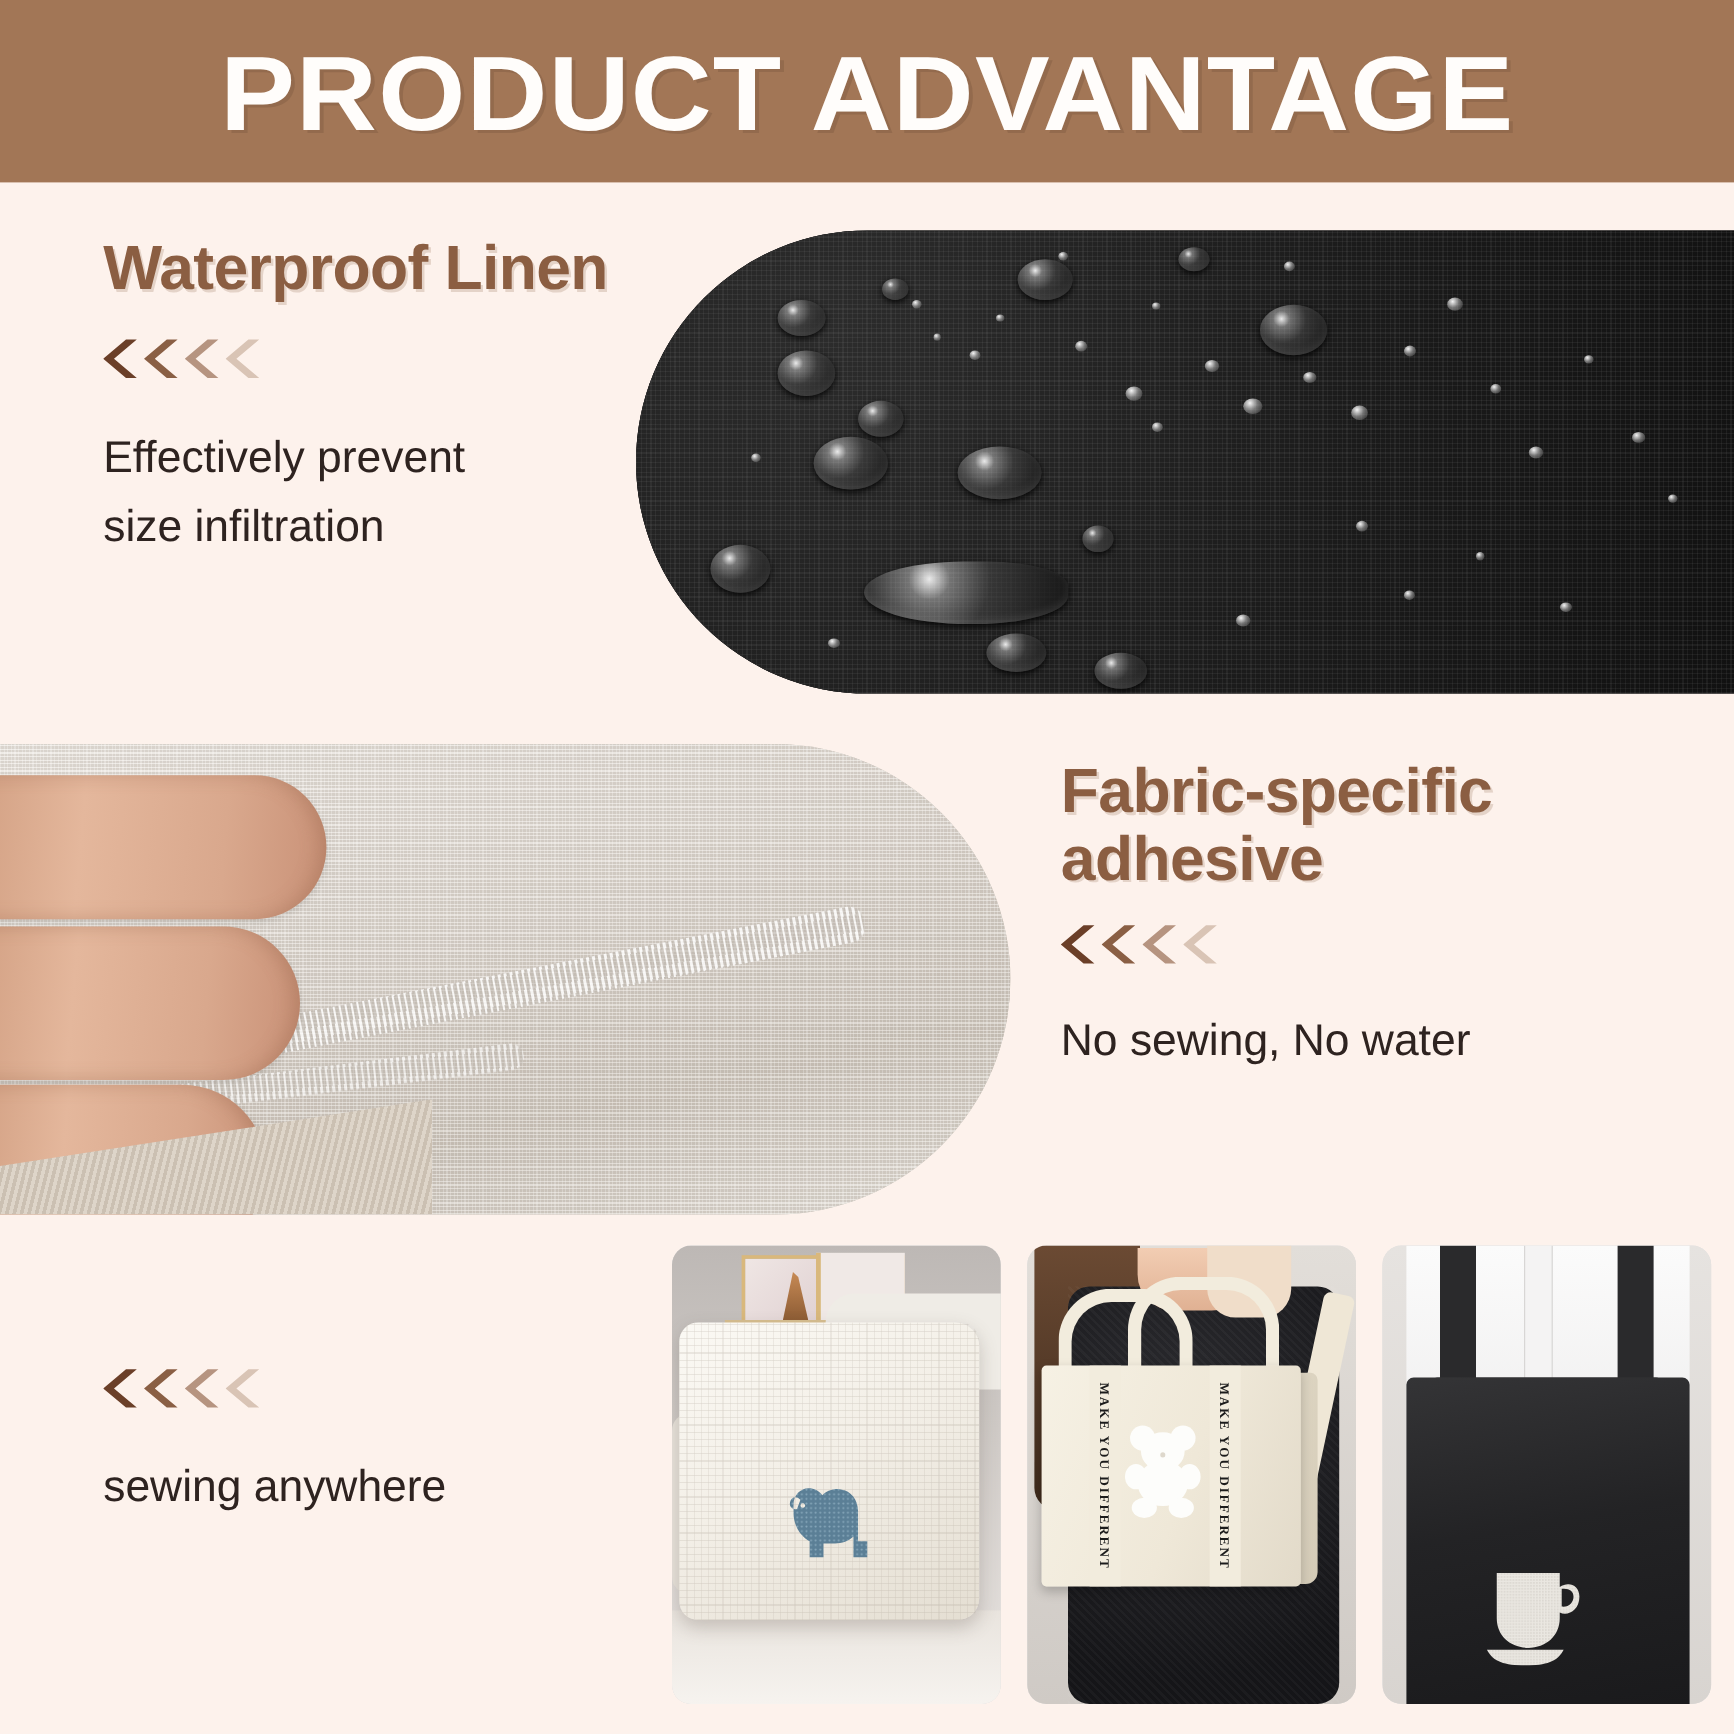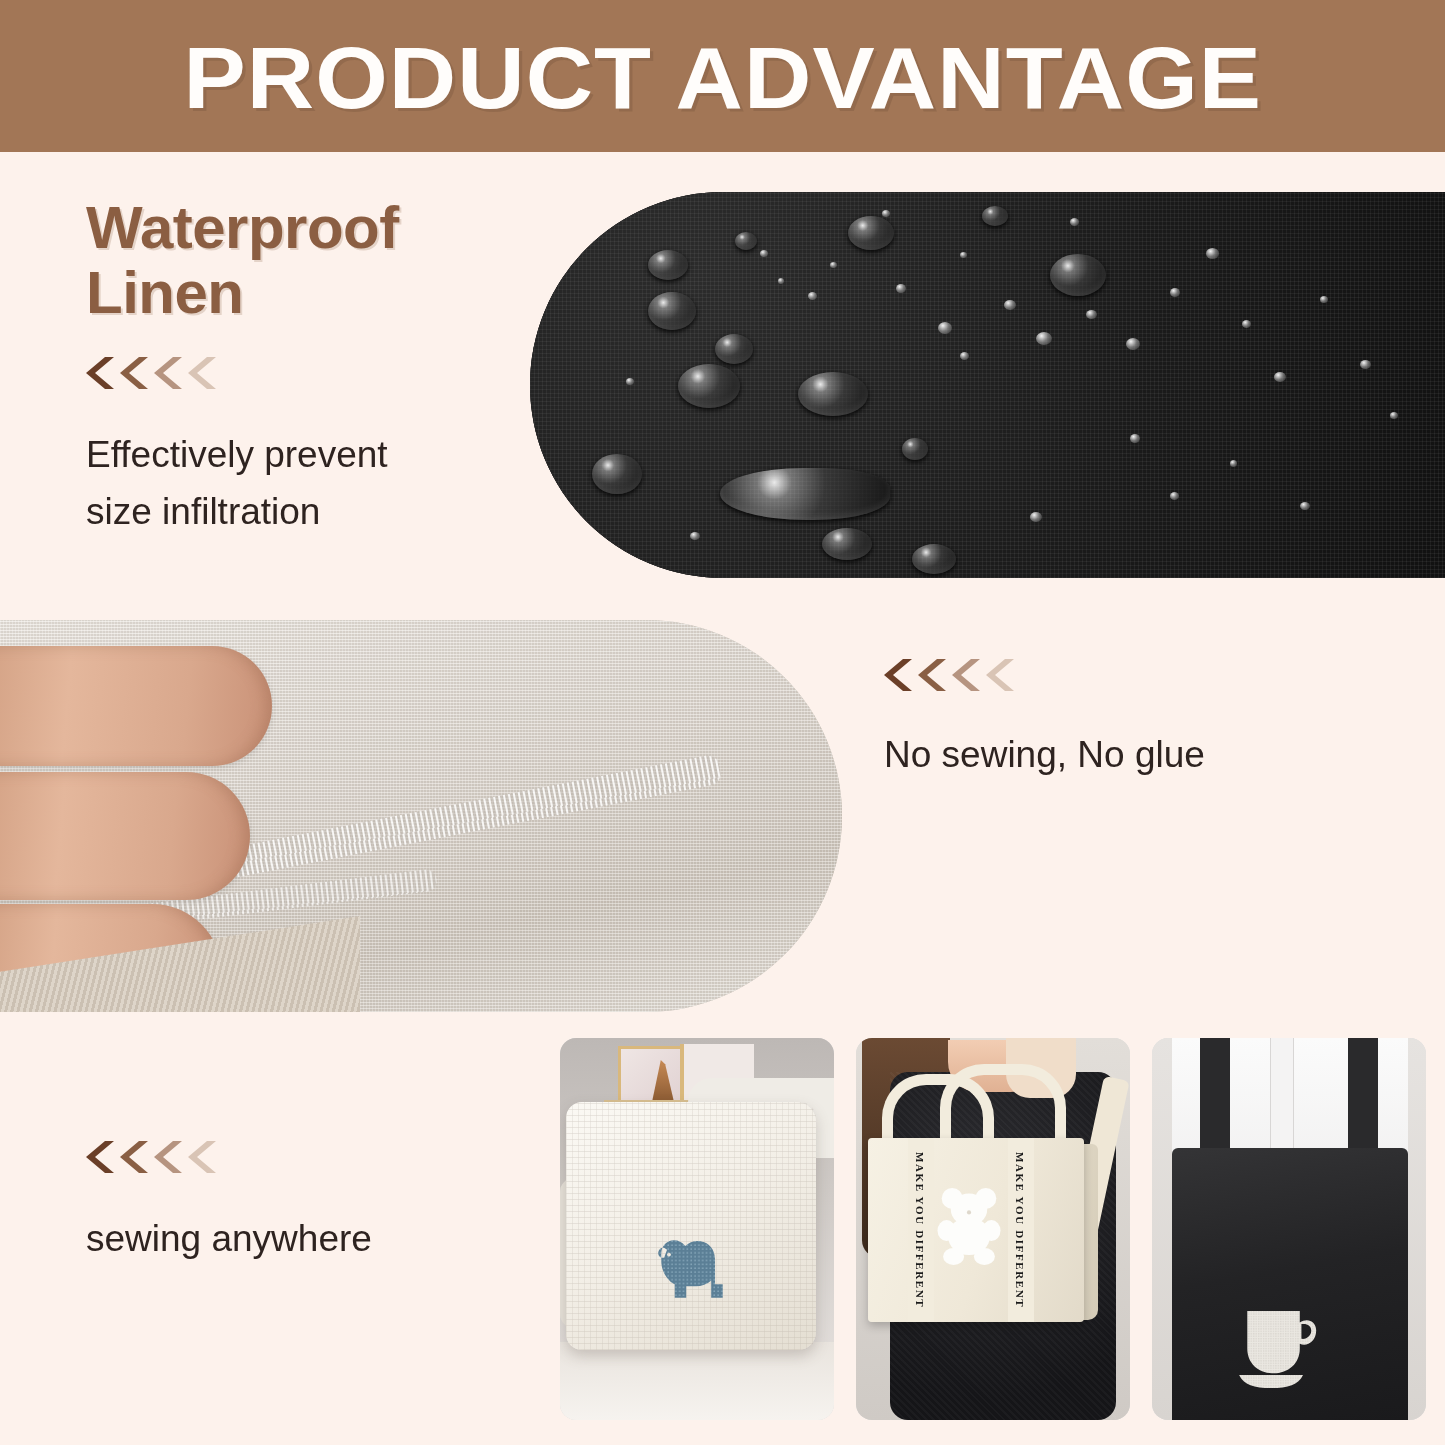--- a/index.html
+++ b/index.html
@@ -29,21 +29,21 @@
     text-shadow:3px 3px 0 rgba(120,85,60,.35);
     white-space:nowrap;
     line-height:1;
     margin-top:4px;
   }
 
   
   .txt-head{
     color:#8b5e42;
     font-weight:bold;
-    font-size:60px;
+    font-size:52px;
     line-height:1.08;
     letter-spacing:-0.5px;
     margin:0;
     text-shadow:2px 2px 0 rgba(140,100,75,.22);
   }
   .txt-body{
     color:#2e2320;
     font-size:37px;
     line-height:1.55;
     margin:0;
@@ -291,35 +291,36 @@
     <div class="hand">
       <div class="finger f1"></div>
       <div class="finger f2"></div>
       <div class="finger f3"></div>
 
     </div>
     <div class="cloth-edge"></div>
   </div>
 
   <div class="s2-text">
+    <h2 class="txt-head">Fabric-specific adhesive</h2>
     <div class="chev s2-chev">
       <svg width="30" height="34" viewBox="0 0 30 34" aria-hidden="true">
           <path d="M28 1 L9 17 L28 33 L19 33 L0 17 L19 1 Z" fill="#6b3f28"></path>
         </svg>
       <svg width="30" height="34" viewBox="0 0 30 34" aria-hidden="true">
           <path d="M28 1 L9 17 L28 33 L19 33 L0 17 L19 1 Z" fill="#8a5f44"></path>
         </svg>
       <svg width="30" height="34" viewBox="0 0 30 34" aria-hidden="true">
           <path d="M28 1 L9 17 L28 33 L19 33 L0 17 L19 1 Z" fill="#b69480"></path>
         </svg>
       <svg width="30" height="34" viewBox="0 0 30 34" aria-hidden="true">
           <path d="M28 1 L9 17 L28 33 L19 33 L0 17 L19 1 Z" fill="#d9c4b5"></path>
         </svg>
     </div>
-    <p class="txt-body">No sewing, No glue</p>
+    <p class="txt-body">No sewing, No water</p>
   </div>
 
   <div class="s3-text">
     <div class="chev s3-chev">
       <svg width="30" height="34" viewBox="0 0 30 34" aria-hidden="true">
           <path d="M28 1 L9 17 L28 33 L19 33 L0 17 L19 1 Z" fill="#6b3f28"></path>
         </svg>
       <svg width="30" height="34" viewBox="0 0 30 34" aria-hidden="true">
           <path d="M28 1 L9 17 L28 33 L19 33 L0 17 L19 1 Z" fill="#8a5f44"></path>
         </svg>

